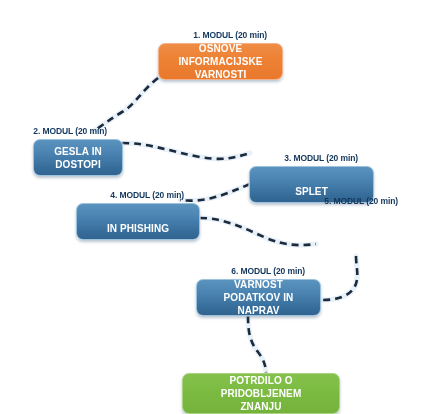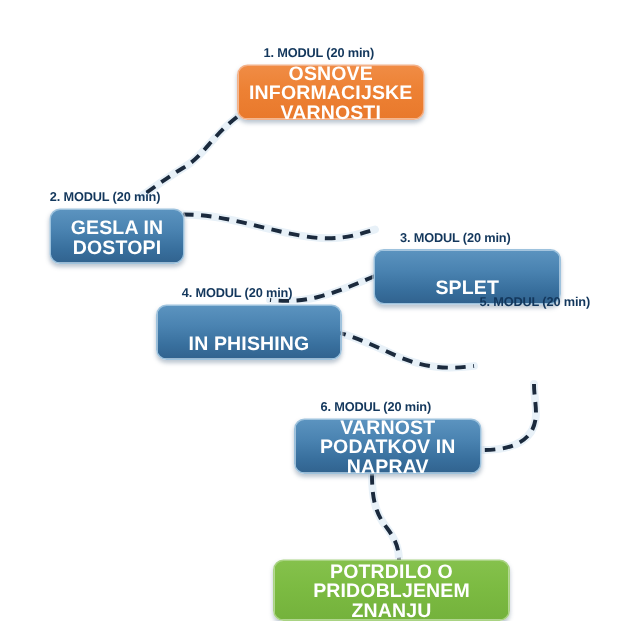--- a/index.html
+++ b/index.html
@@ -26,41 +26,41 @@
     pointer-events: none;
   }
   .node {
     position: absolute;
   }
   .node-label {
     position: absolute;
     left: 0;
     right: 16px;
     top: 0;
-    text-align: center;
+    text-align: right;
     font-size: 8.5px;
     font-weight: bold;
     color: #13375c;
     letter-spacing: -0.1px;
     white-space: nowrap;
     line-height: 11px;
   }
   .box {
     position: absolute;
     left: 0;
     top: 13px;
     right: 0;
     bottom: 0;
     border-radius: 7px;
     display: flex;
     align-items: center;
     justify-content: center;
     text-align: center;
     color: #ffffff;
-    font-size: 13px;
+    font-size: 10px;
     font-weight: bold;
     letter-spacing: 0.1px;
     line-height: 13px;
     padding: 0 5px;
     box-sizing: border-box;
     box-shadow: 0 2px 3px rgba(60,90,120,0.35),
                 0 0 0 1px rgba(255,255,255,0.55);
   }
   .box-blue {
     background: linear-gradient(180deg, #5b93bf 0%, #4a83b1 38%, #386f9d 75%, #31638f 100%);
@@ -142,21 +142,21 @@
   <div class="node" style="left:249px; top:125px; width:125px; height:50px;margin-top:28px;">
     <div class="node-label">3. MODUL (20 min)</div>
     <div class="box box-blue">
       <span class="box-text">
         <br>
         <span>SPLET</span>
       </span>
     </div>
   </div>
 
-  <div class="node" style="left:76px; top:190px; width:124px; height:50px;margin-left:28px;">
+  <div class="node" style="left:76px; top:190px; width:124px; height:50px;">
     <div class="node-label">4. MODUL (20 min)</div>
     <div class="box box-blue">
       <span class="box-text">
         <br>
         <span>IN PHISHING</span>
       </span>
     </div>
   </div>
 
   <div class="node" style="left:315px; top:196px; width:99px; height:50px;">

